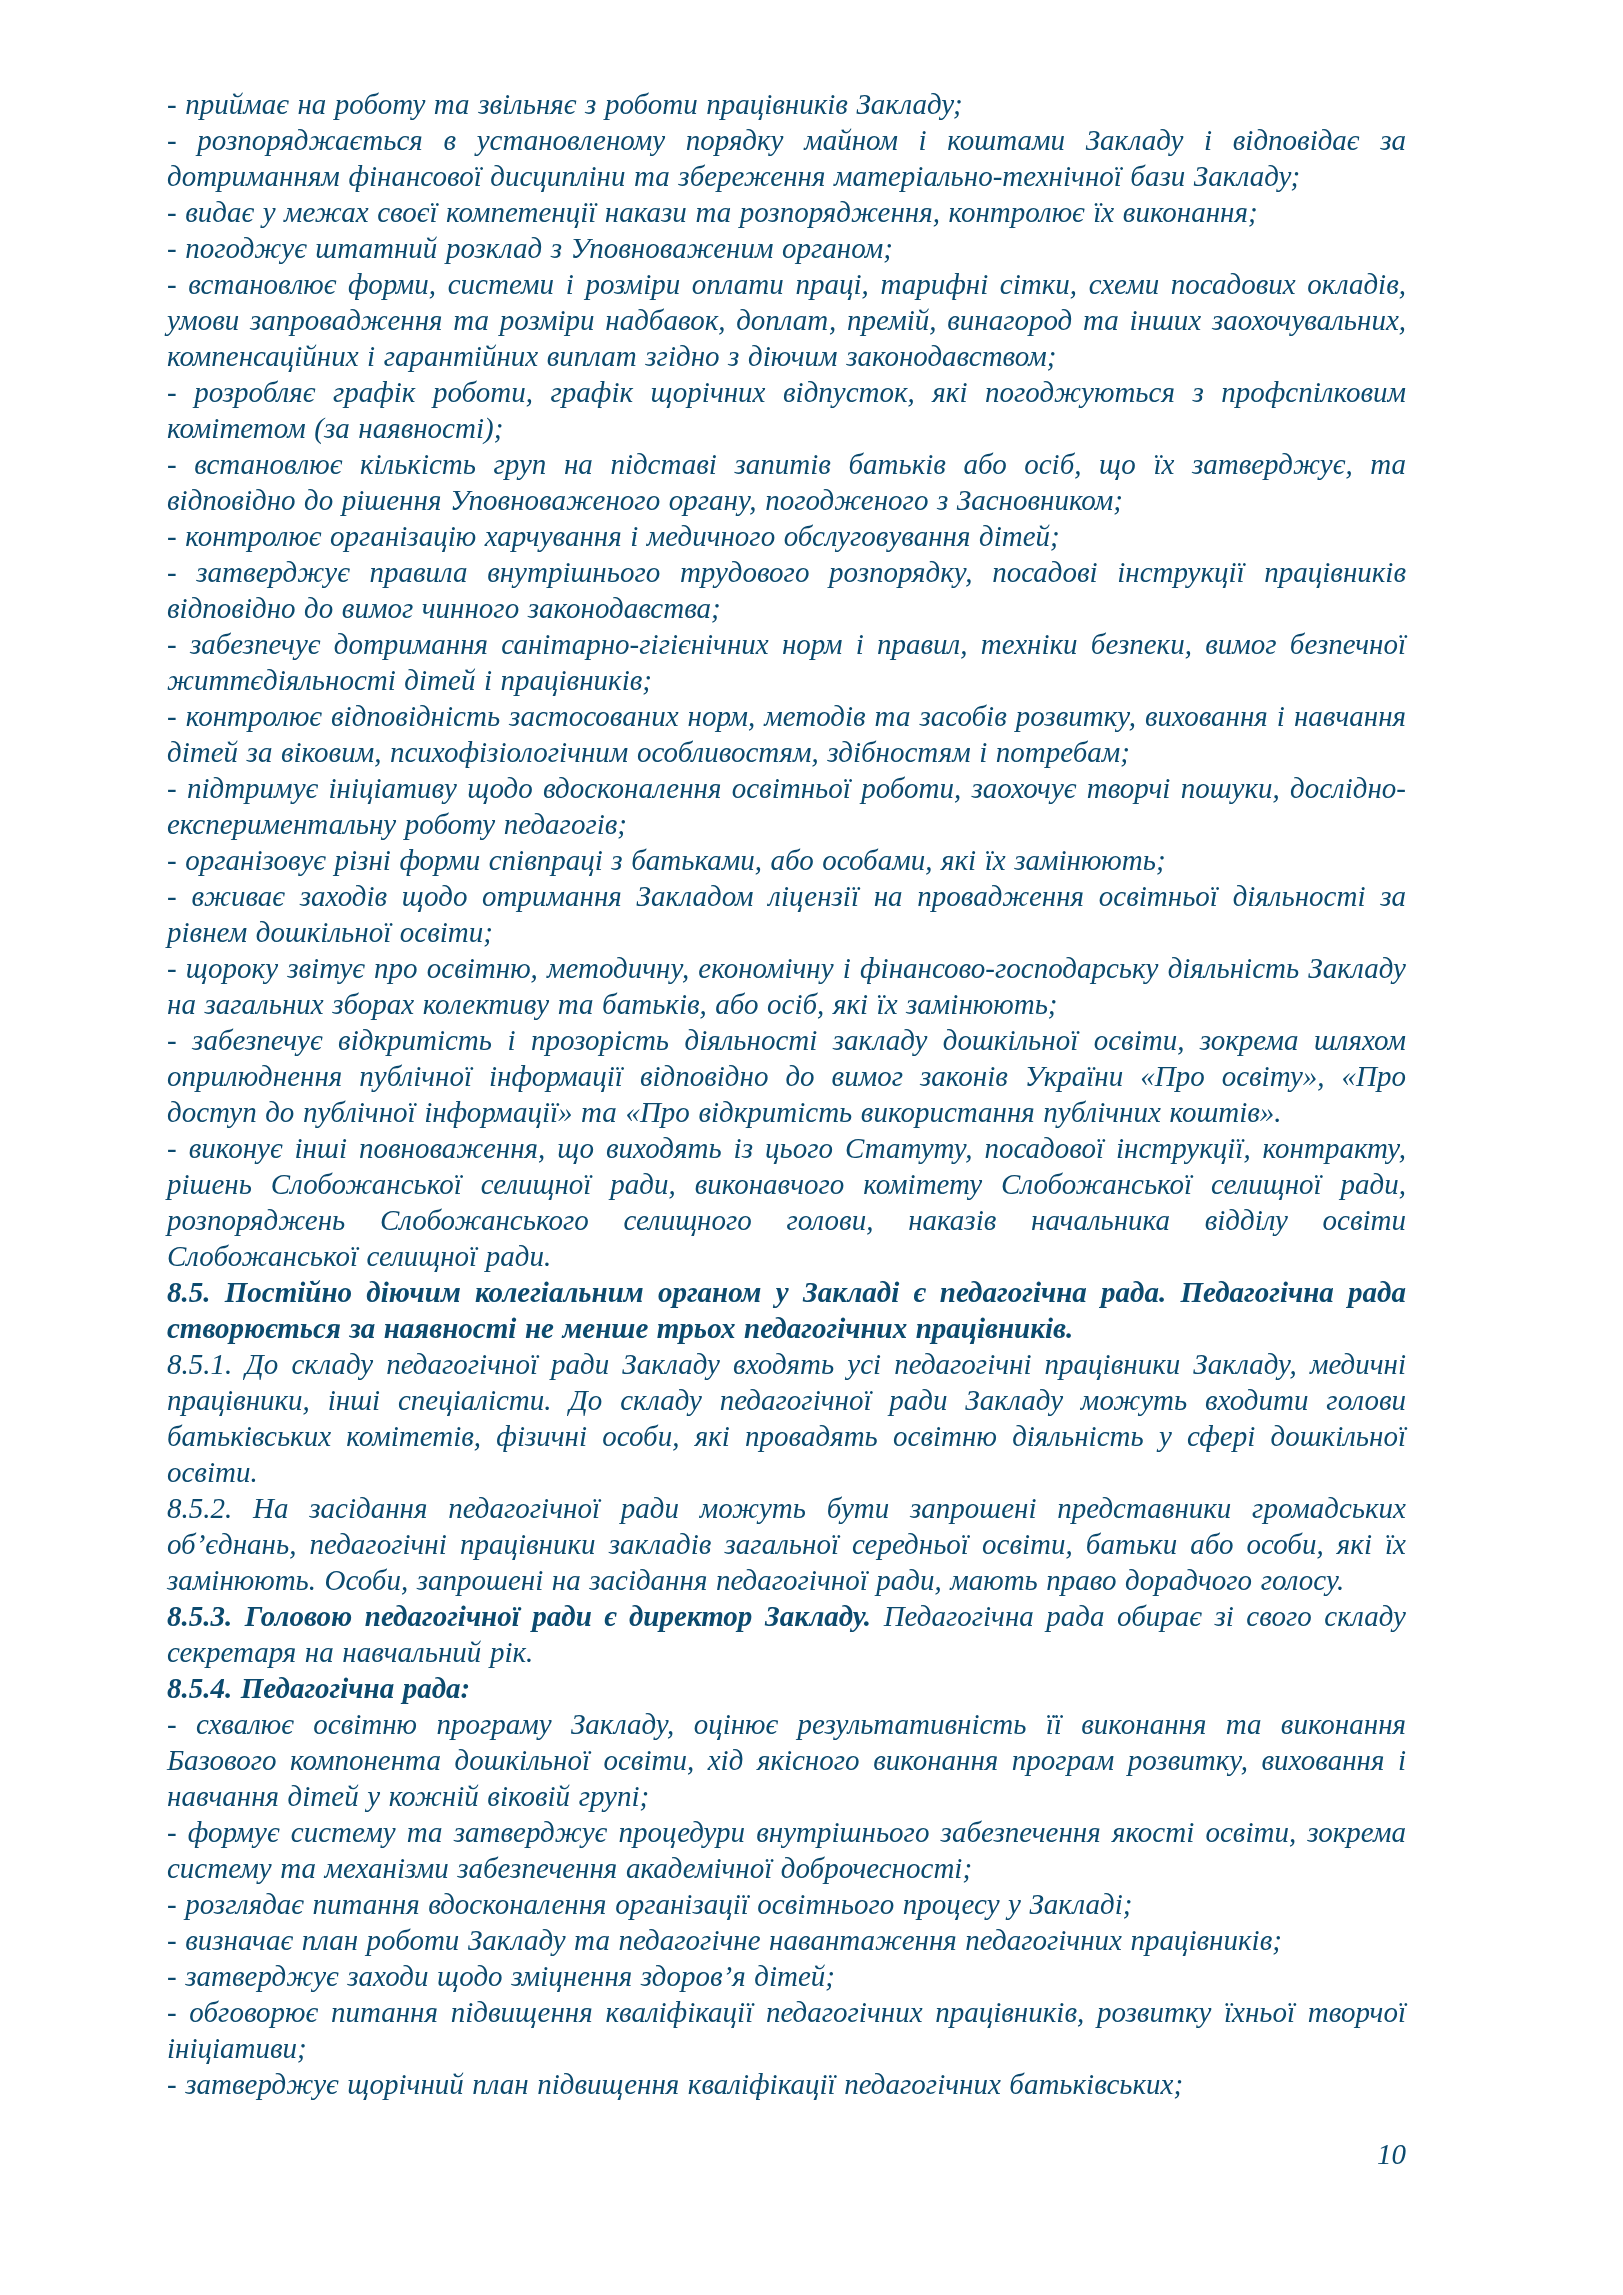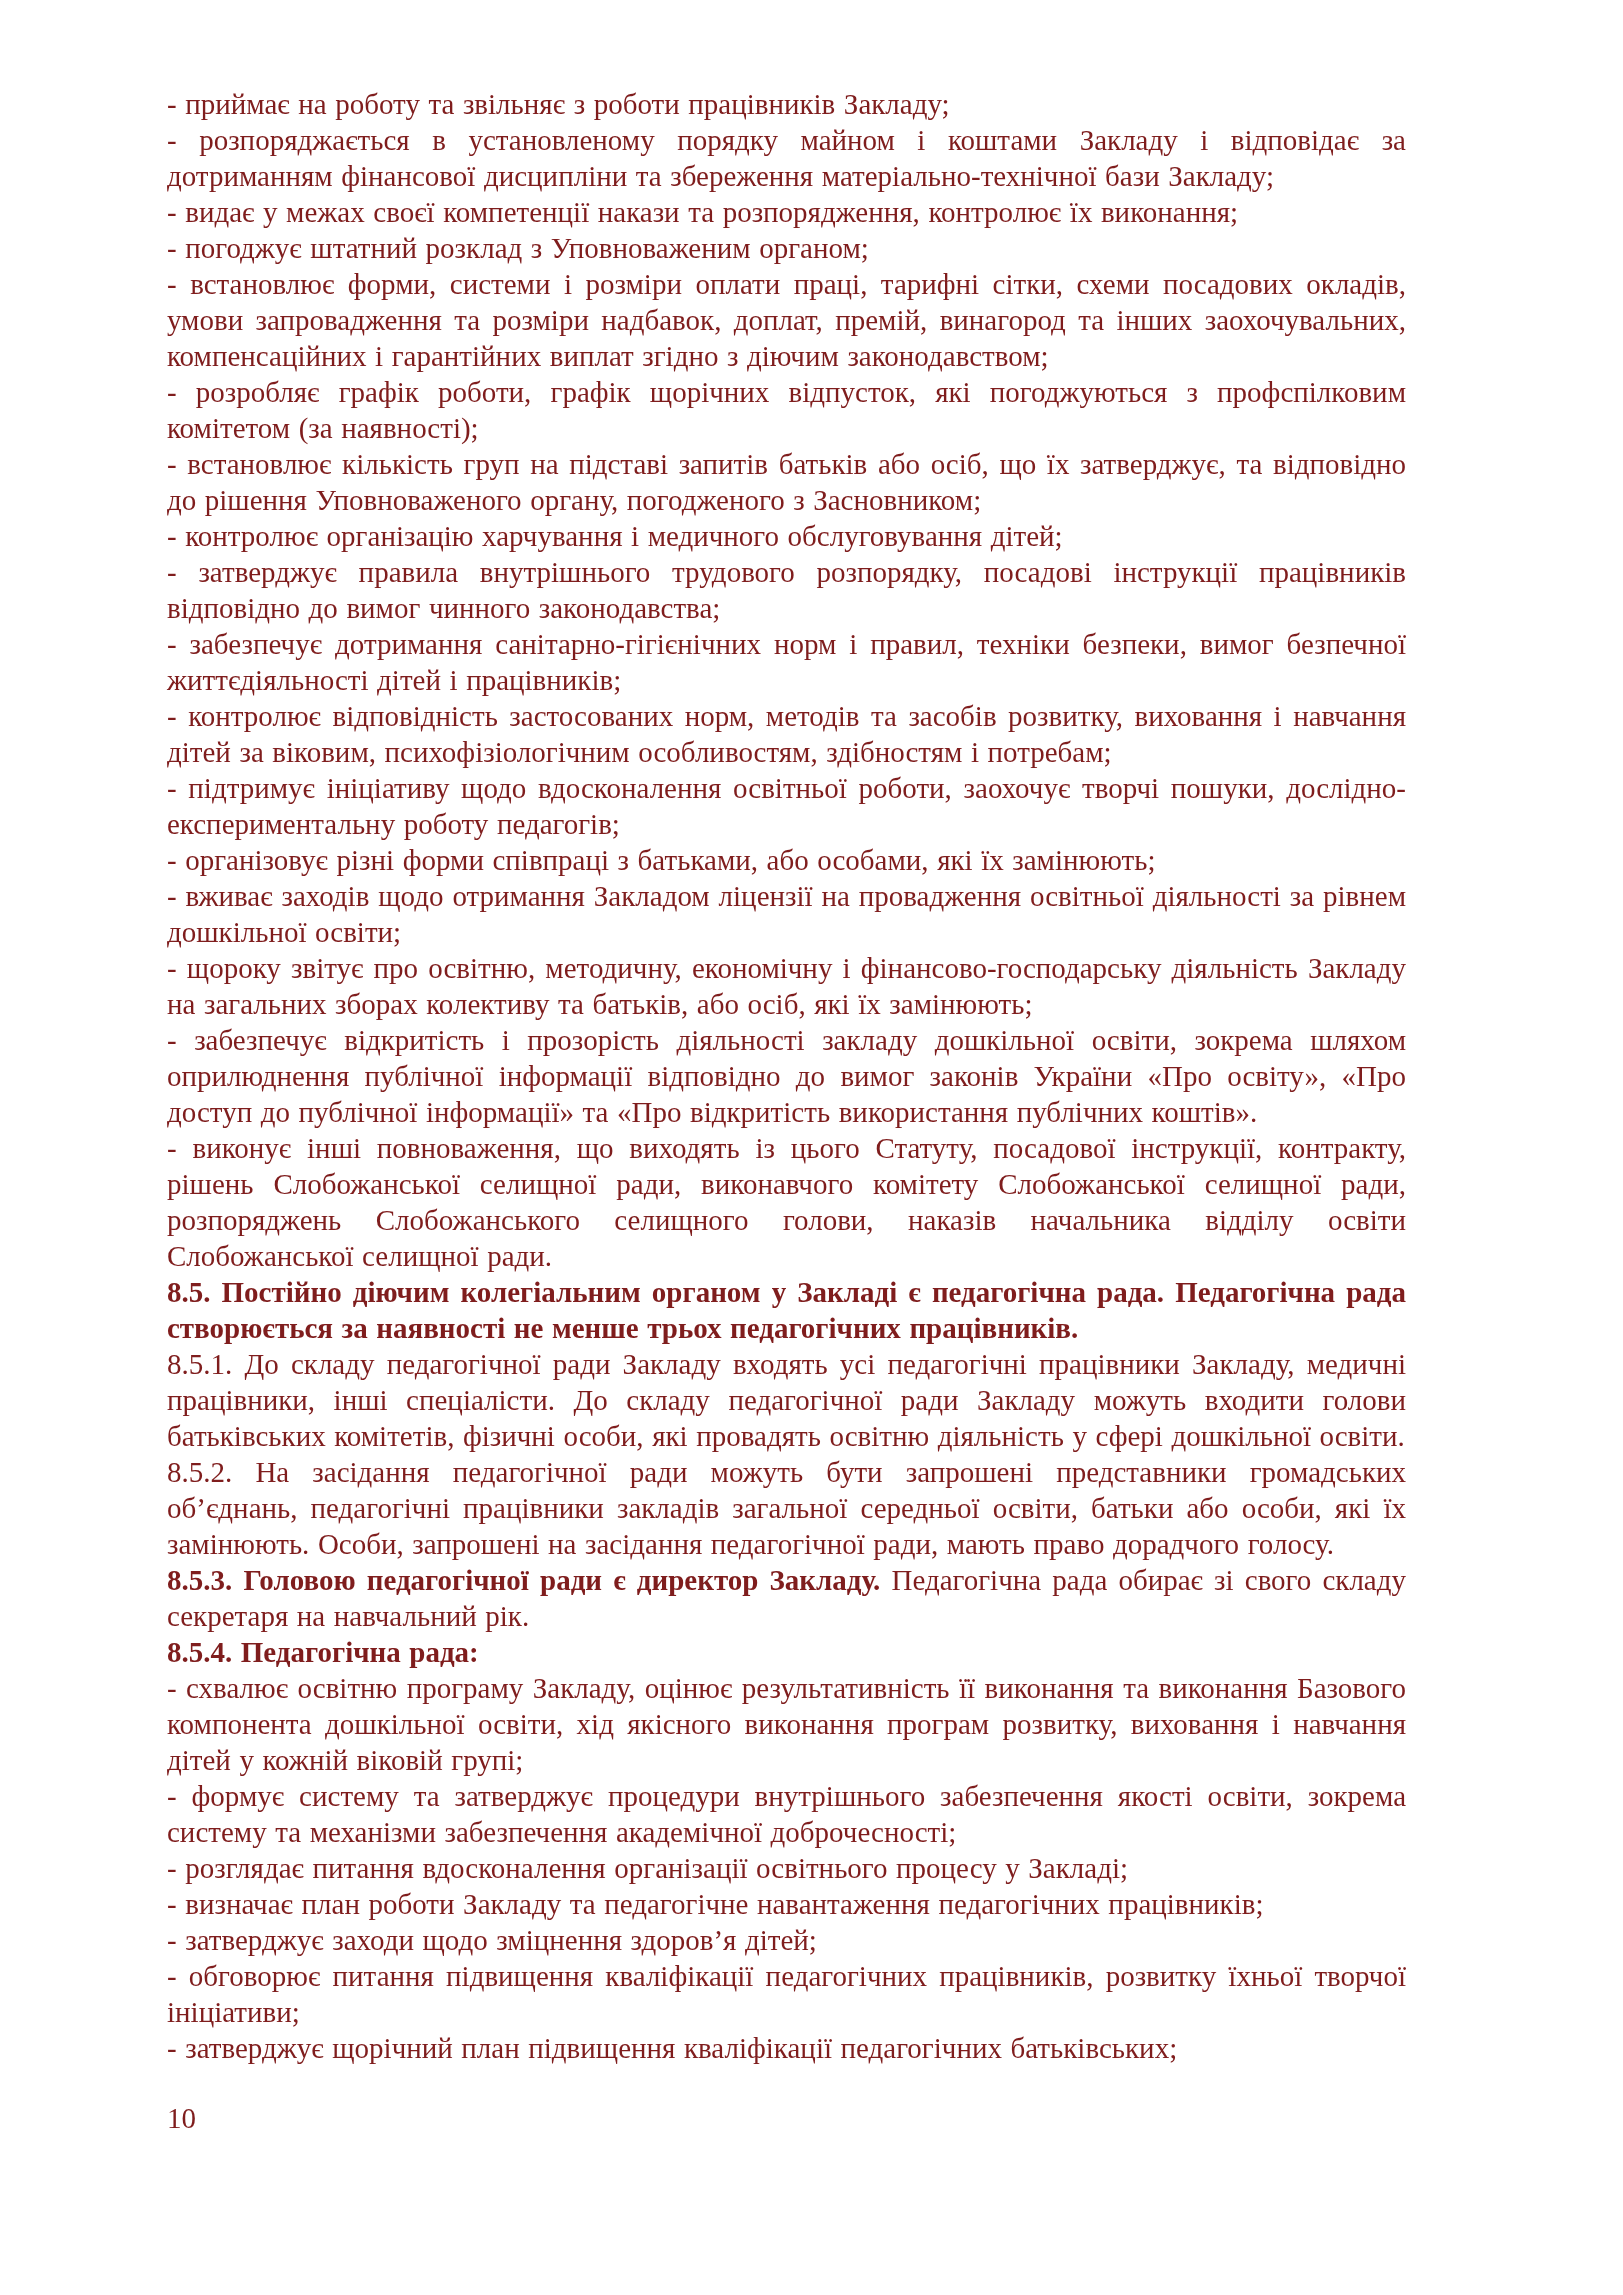--- a/index.html
+++ b/index.html
@@ -10,37 +10,38 @@
   .page {
     position: relative;
     width: 1519px;
     height: 2295px;
     background: #ffffff;
     box-sizing: border-box;
     padding: 86px 113px 0 167px;
     font-family: "Liberation Serif", "DejaVu Serif", serif;
     font-size: 29px;
     line-height: 36px;
-    color: #7f1d1d;
+    color: #0c4a6e;
     overflow: hidden;
+    font-style: italic;
   }
   .doc-body p.para {
     margin: 0;
     padding: 0;
     text-align: justify;
     word-spacing: 1.3px;
   }
   .doc-body p.para.bold {
     font-weight: bold;
   }
   .doc-body p.para b {
     font-weight: bold;
   }
   .page-number {
-    text-align: left;
+    text-align: right;
     font-size: 29px;
     line-height: 36px;
     margin-top: 34px;
   }
 </style>
 </head>
 <body>
 
 <div class="page">
   <div class="doc-body">

